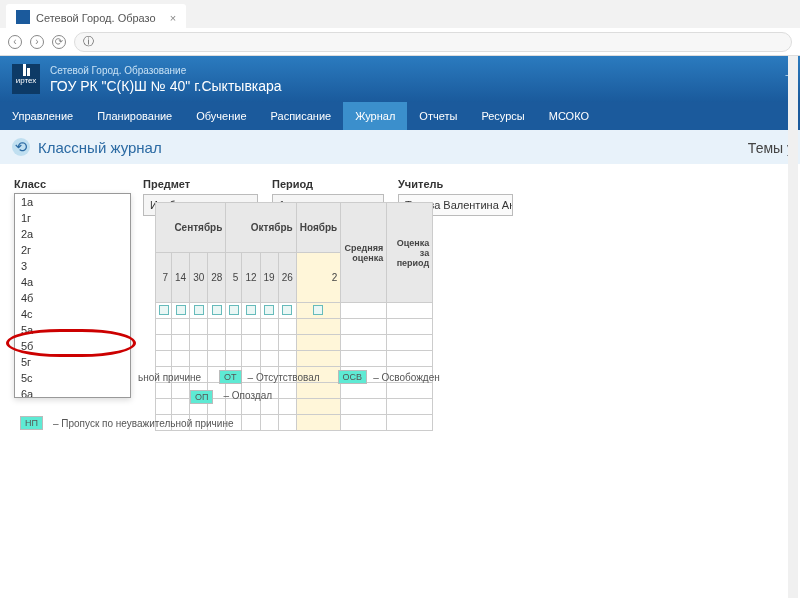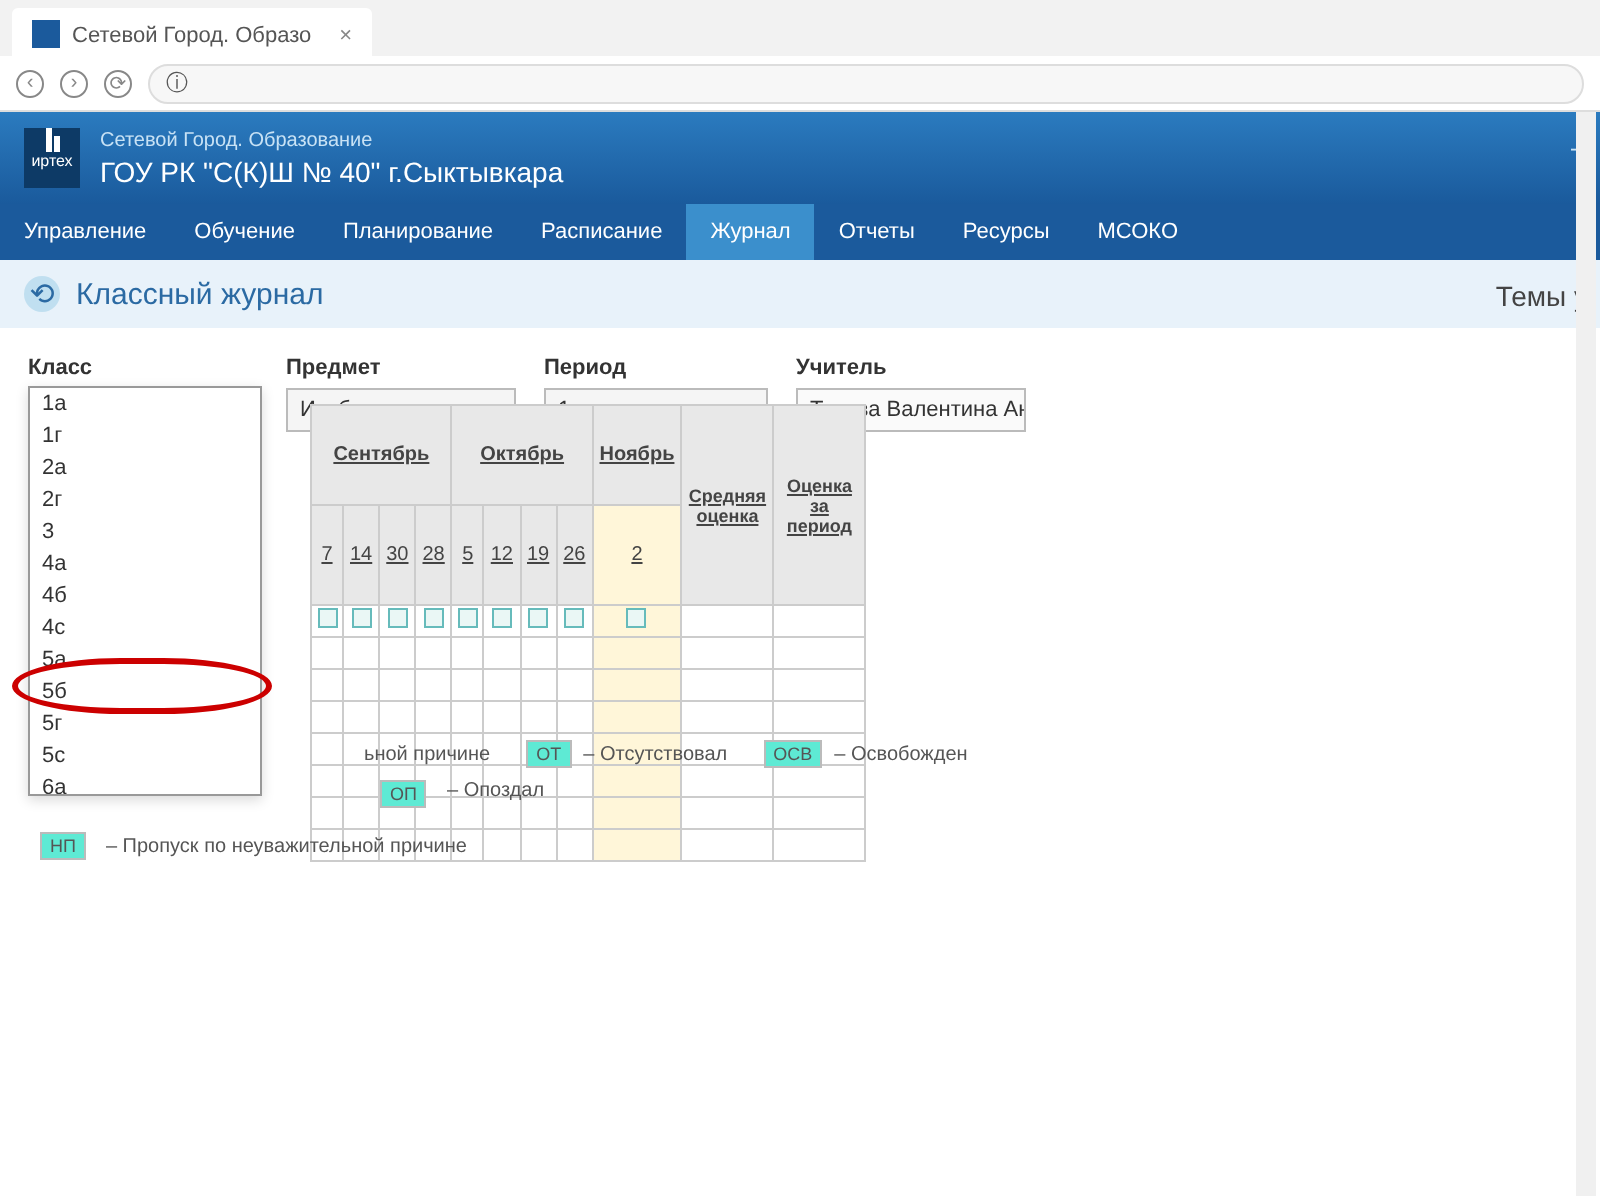--- a/index.html
+++ b/index.html
@@ -39,28 +39,28 @@
 .select-box.w-subj { width: 115px; }
 .select-box.w-period { width: 112px; }
 .teacher-box { border: 1px solid #bbb; background: #fafafa; height: 22px; padding: 0 6px; display: flex; align-items: center; font-size: 11px; color: #333; width: 115px; white-space: nowrap; overflow: hidden; }
 .caret { font-size: 9px; color: #555; }
 
 .dropdown { position: absolute; left: 14px; top: 193px; width: 117px; background: #fff; border: 1px solid #999; max-height: 205px; overflow-y: auto; z-index: 50; box-shadow: 0 2px 6px rgba(0,0,0,0.15); }
 .dd-item { padding: 2px 6px; font-size: 11px; color: #333; cursor: pointer; }
 .ellipse { position: absolute; left: 6px; top: 329px; width: 130px; height: 28px; border: 3px solid #cc0000; border-radius: 50% / 60%; z-index: 60; pointer-events: none; }
 
 .calendar { position: absolute; left: 155px; top: 202px; border: 1px solid #ccc; font-size: 10px; color: #444; border-collapse: collapse; }
-.calendar th { background: #e8e8e8; border: 1px solid #ccc; padding: 19px 3px; font-weight: normal; text-align: center; text-decoration: underline; }
+.calendar th { background: #e8e8e8; border: 1px solid #ccc; padding: 19px 3px; font-weight: normal; text-align: right; }
 .calendar td { border: 1px solid #ccc; width: 16px; height: 16px; text-align: center; }
 .calendar .month-row th { font-weight: bold; }
 .calendar .av-col { width: 46px; font-size: 9px; }
 .calendar .nov-col { background: #fff6d9; }
 .cal-check { width: 10px; height: 10px; border: 1px solid #6bb; background: #eaf7f5; display: inline-block; }
 
-.legend { position: absolute; left: 138px; top: 370px; font-size: 10px; color: #555; display: flex; gap: 18px; flex-wrap: wrap; margin-left: 44px; }
+.legend { position: absolute; left: 138px; top: 370px; font-size: 10px; color: #555; display: flex; gap: 18px; flex-wrap: wrap; }
 .legend-item { display: flex; align-items: center; gap: 6px; }
 .legend-box { border: 1px solid #bbb; padding: 1px 4px; background: #5eead4; font-size: 9px; }
 .legend2 { position: absolute; left: 190px; top: 390px; font-size: 10px; color: #555; display: flex; gap: 10px; }
 .legend3 { position: absolute; left: 20px; top: 416px; font-size: 10px; color: #555; display: flex; gap: 10px; align-items: center; }
 
 .scroll-track { position: absolute; right: 2px; top: 56px; width: 10px; bottom: 2px; background: #f0f0f0; }
 </style>
 </head>
 <body>
 
@@ -90,22 +90,22 @@
   </div>
   <div class="header-txt">
     <span class="header-sm">Сетевой Город. Образование</span>
     <span class="header-lg">ГОУ РК "С(К)Ш № 40" г.Сыктывкара</span>
   </div>
   <span style="position:absolute;right:8px;color:#c8e2f5">T</span>
 </div>
 
 <div class="nav-menu" id="nav-menu">
     <div class="nav-item">Управление</div>
+    <div class="nav-item">Планирование</div>
     <div class="nav-item">Обучение</div>
-    <div class="nav-item">Планирование</div>
     <div class="nav-item">Расписание</div>
     <div class="nav-item active">Журнал</div>
     <div class="nav-item">Отчеты</div>
     <div class="nav-item">Ресурсы</div>
     <div class="nav-item">МСОКО</div>
   </div>
 
 <div class="page-title-bar">
   <span class="back-ico">⟲</span>
   <span>Классный журнал</span>

